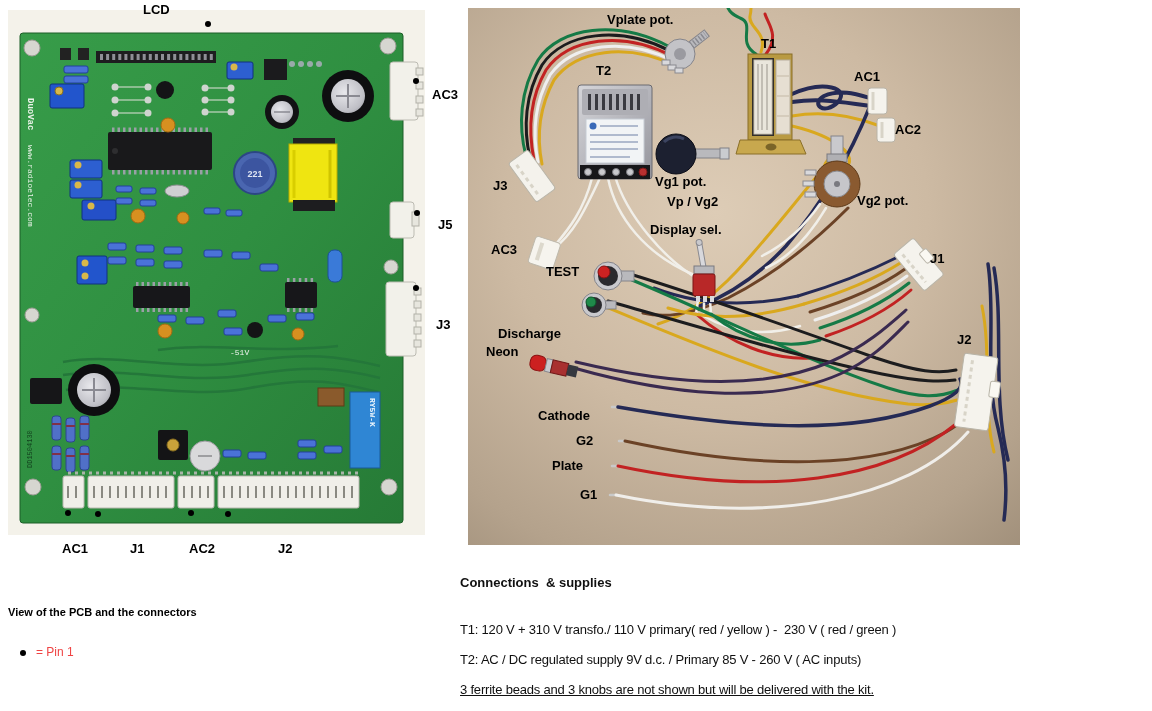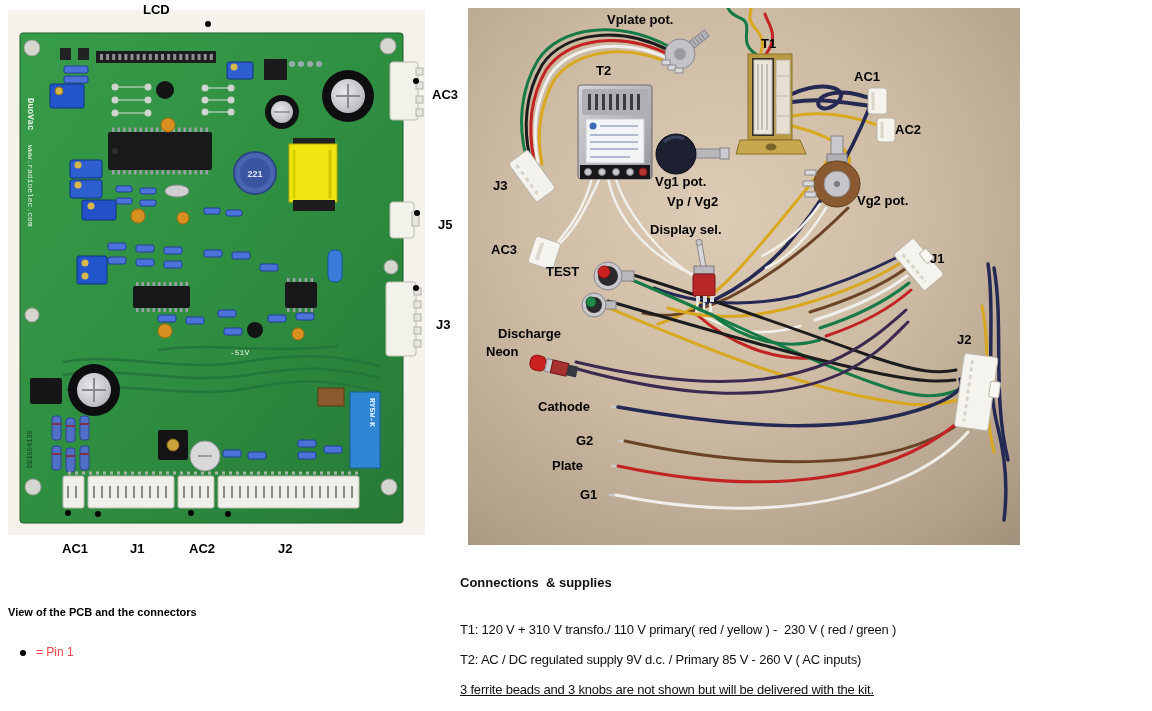--- a/index.html
+++ b/index.html
@@ -540,21 +540,21 @@
   <div class="lbl" style="left:655px;top:174px;">Vg1 pot.</div>
   <div class="lbl" style="left:857px;top:193px;">Vg2 pot.</div>
   <div class="lbl" style="left:635px;top:194px;margin-left:32px;">Vp / Vg2</div>
   <div class="lbl" style="left:635px;top:222px;margin-left:15px;">Display sel.</div>
   <div class="lbl" style="left:491px;top:242px;">AC3</div>
   <div class="lbl" style="left:546px;top:264px;">TEST</div>
   <div class="lbl" style="left:930px;top:251px;">J1</div>
   <div class="lbl" style="left:498px;top:305px;margin-top:21px;">Discharge</div>
   <div class="lbl" style="left:957px;top:332px;">J2</div>
   <div class="lbl" style="left:486px;top:344px;">Neon</div>
-  <div class="lbl" style="left:538px;top:399px;">Cathode</div>
+  <div class="lbl" style="left:538px;top:408px;">Cathode</div>
   <div class="lbl" style="left:576px;top:433px;">G2</div>
   <div class="lbl" style="left:552px;top:458px;">Plate</div>
   <div class="lbl" style="left:580px;top:487px;">G1</div>
 
   <div class="note note-b" style="left:460px;top:575px;">Connections  &amp; supplies</div>
   <div class="note" style="left:460px;top:622px;">T1: 120 V + 310 V transfo./ 110 V primary( red / yellow ) -  230 V ( red / green )</div>
   <div class="note" style="left:460px;top:652px;">T2: AC / DC regulated supply 9V d.c. / Primary 85 V - 260 V ( AC inputs)</div>
   <div class="note note-u" style="left:460px;top:682px;">3 ferrite beads and 3 knobs are not shown but will be delivered with the kit.</div>
 
 </div>

